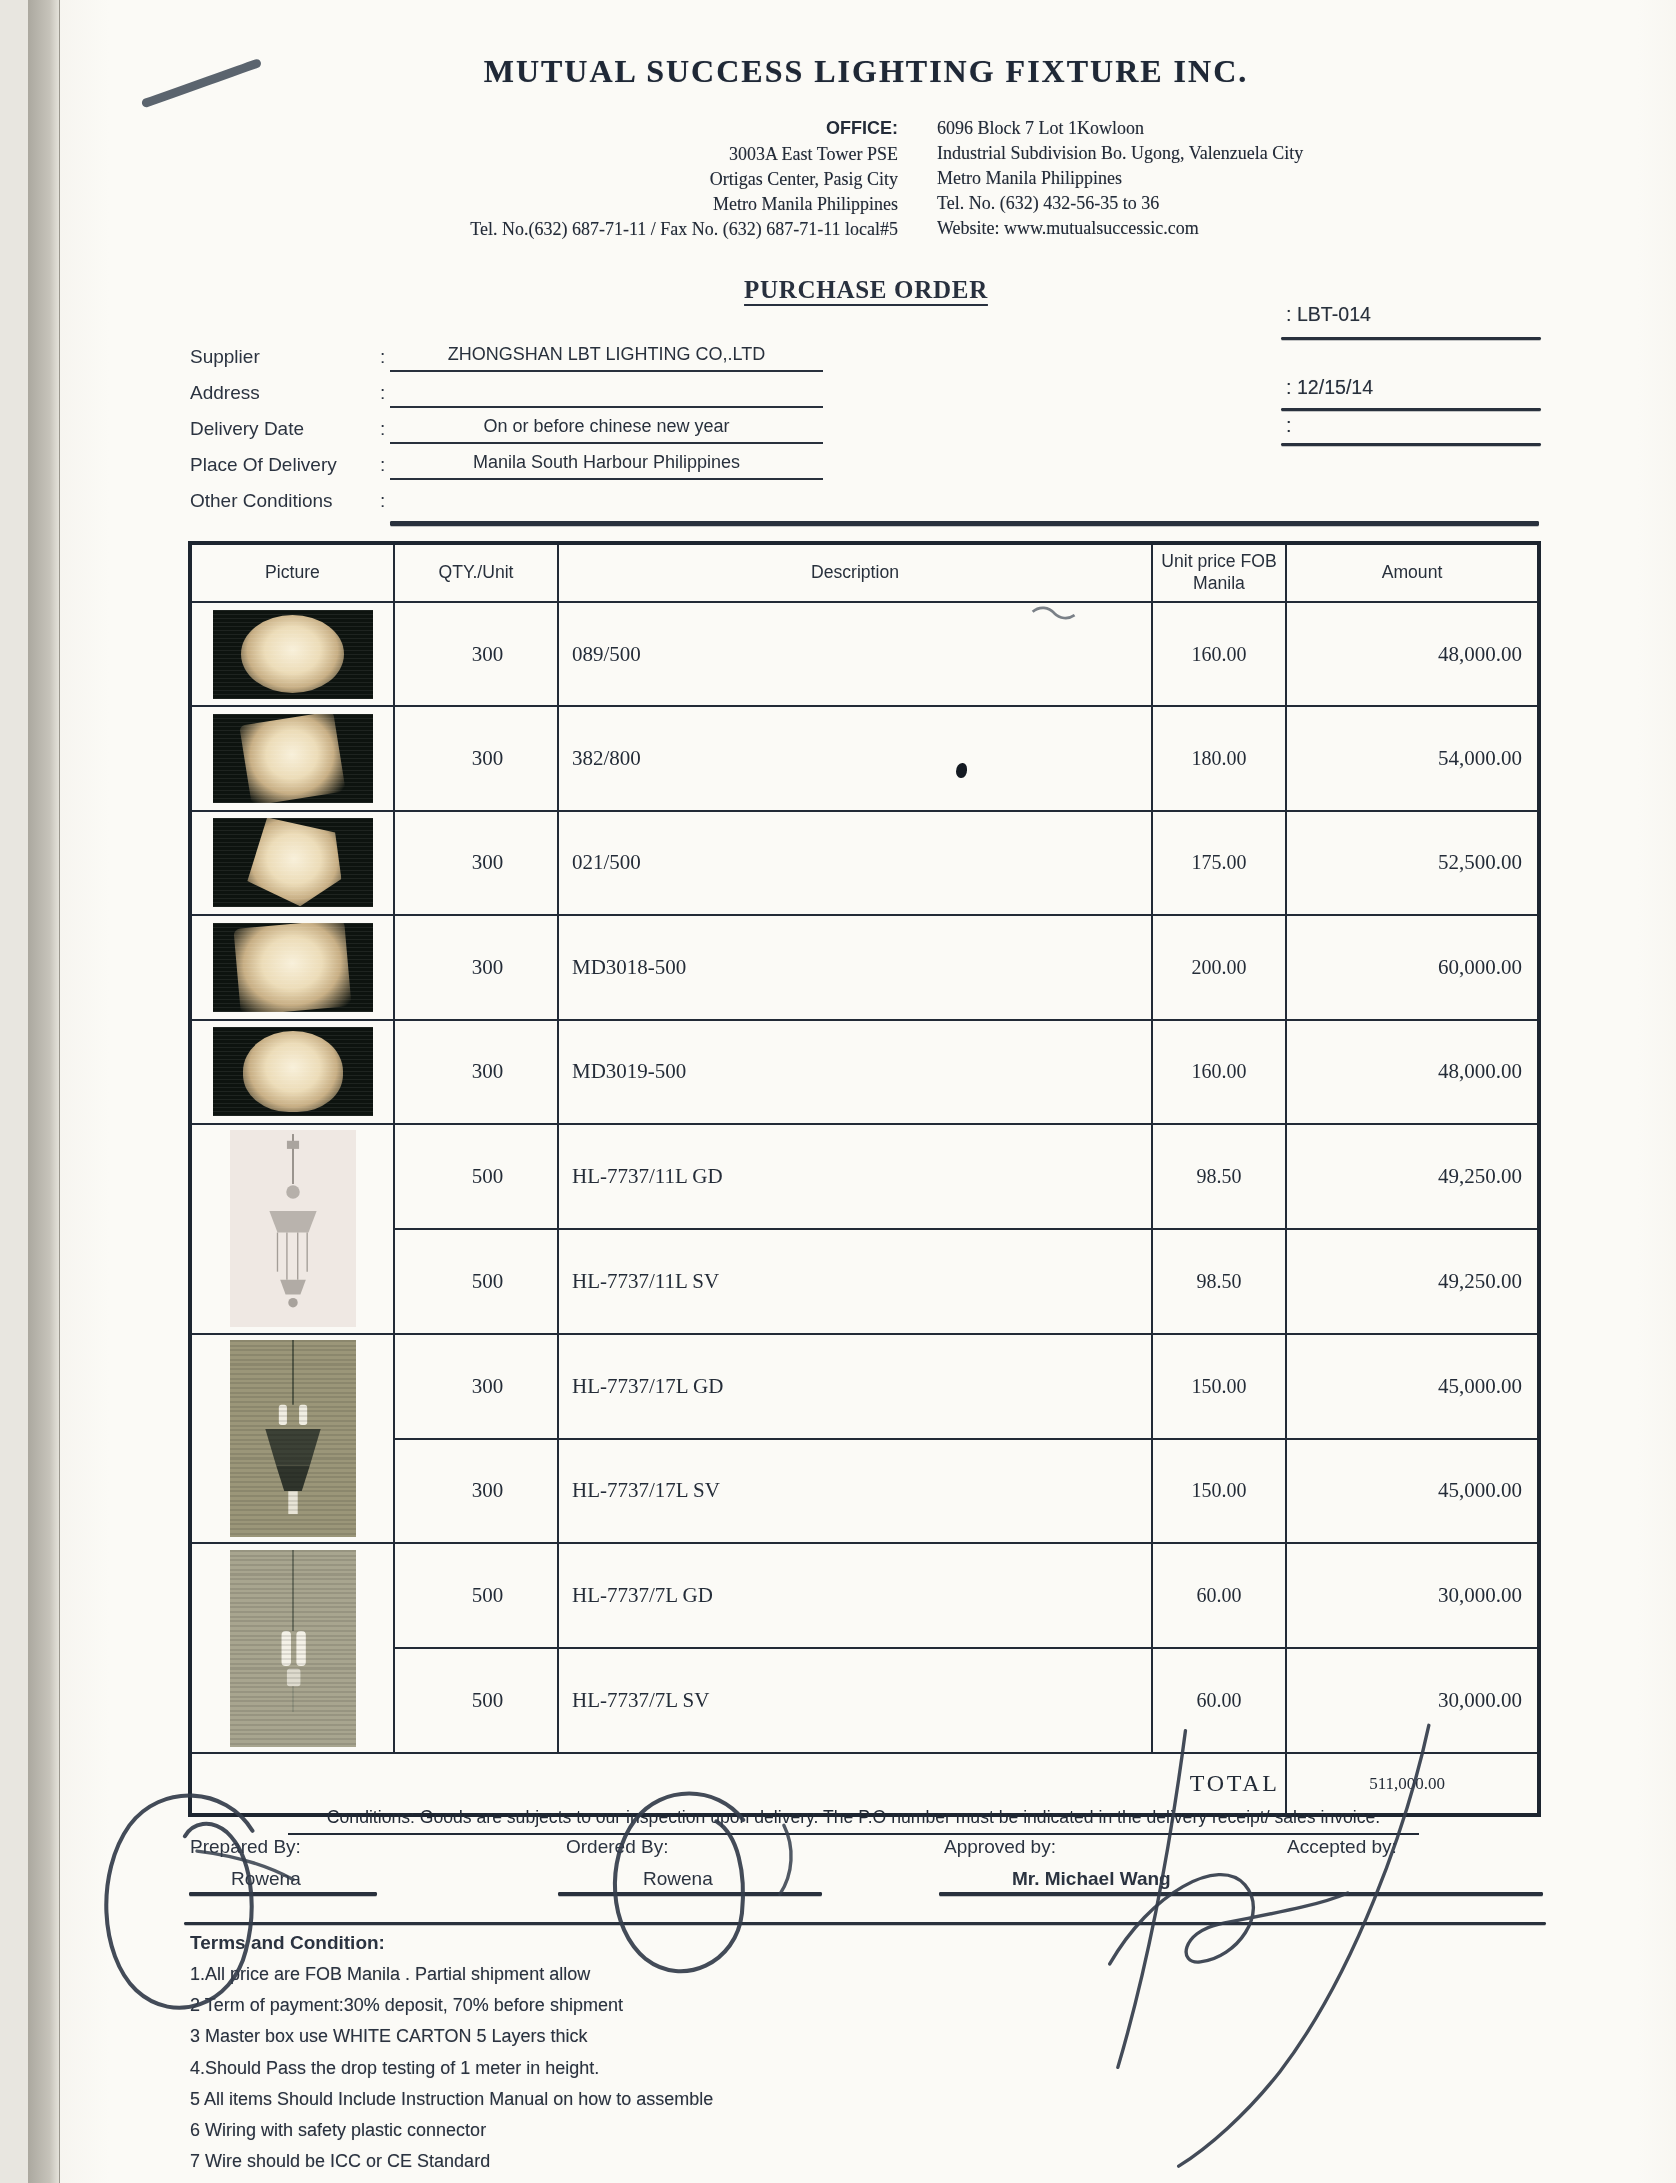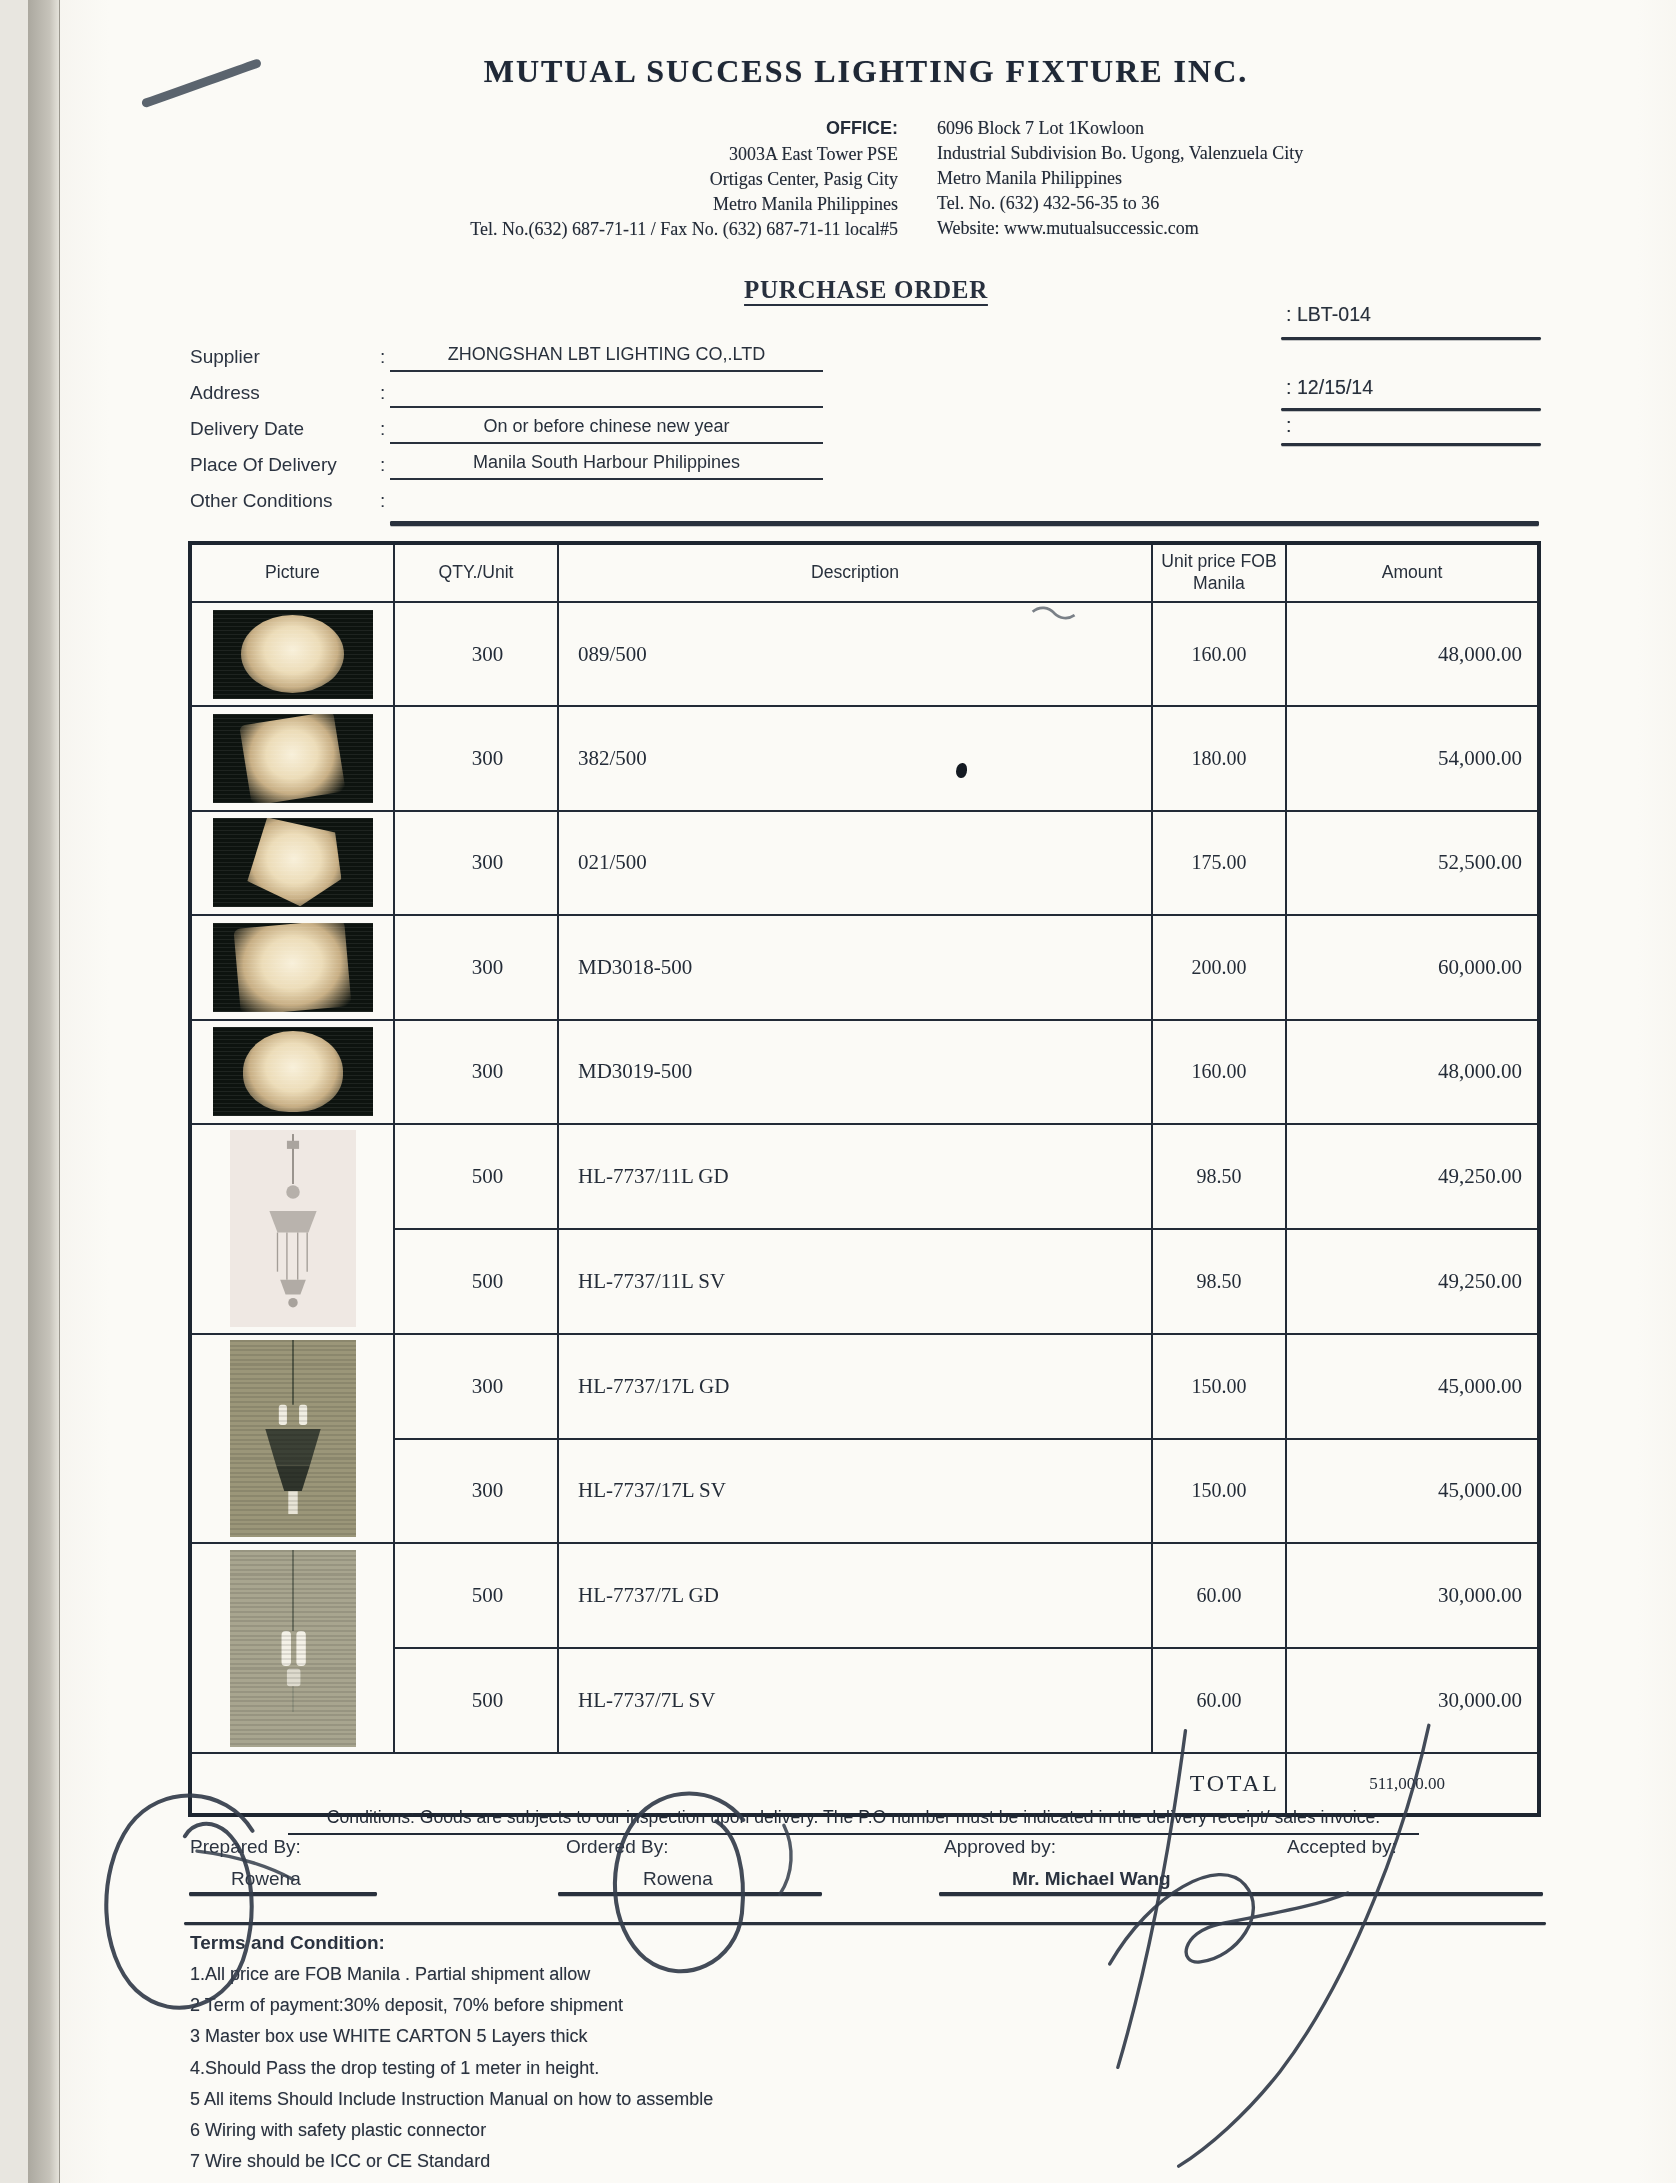--- a/index.html
+++ b/index.html
@@ -29,21 +29,21 @@
     text-align:center;font-size:18px;color:#28303c;padding-top:2.7px;box-sizing:border-box;}
   
   .po-table{position:absolute;left:160px;top:541px;width:1349px;border-collapse:collapse;table-layout:fixed;
     border:4px solid #1d2530;background:transparent;}
   .po-table th,.po-table td{border:2px solid #222a36;}
   .po-table th{height:54px;font-weight:400;font-size:17.6px;color:#28303c;text-align:center;
     font-family:"Liberation Sans",sans-serif;white-space:pre-line;line-height:1.25;}
   .row-d{height:103px;}
   .row-total{height:62px;}
   td.qty{text-align:center;font-size:21px;color:#242c38;font-family:"Liberation Serif",serif;padding-left:24px;}
-  td.desc{padding-left:19px;font-size:21px;color:#242c38;font-family:"Liberation Serif",serif;position:relative;}
+  td.desc{padding-left:13px;font-size:21px;color:#242c38;font-family:"Liberation Serif",serif;position:relative;}
   td.price{text-align:center;font-size:20px;color:#242c38;font-family:"Liberation Serif",serif;}
   td.amt{text-align:right;padding-right:15px;font-size:21px;color:#242c38;font-family:"Liberation Serif",serif;}
   td.total-lbl{text-align:right;padding-right:5.4px;font-size:24px;letter-spacing:2.7px;color:#242c38;
     font-family:"Liberation Serif",serif;}
   td.total-amt{text-align:center;padding-right:10.8px;font-size:17px;color:#242c38;font-family:"Liberation Serif",serif;}
   td.pic{padding:4px;vertical-align:middle;}
   
   .thumb-dark{width:160px;height:89px;margin:2.7px auto;background:#0d130f;position:relative;overflow:hidden;}
   .thumb-dark::after{content:"";position:absolute;inset:0;
     background:repeating-linear-gradient(180deg,rgba(255,255,255,.07) 0 1.4px,transparent 1.4px 4px);}
@@ -152,21 +152,21 @@
       <td class="price">160.00</td>
       <td class="amt">48,000.00</td>
     </tr>
     <tr class="row-d">
       <td class="pic">
             <div class="thumb-dark">
               <div class="glow square"></div>
             </div>
           </td>
       <td class="qty">300</td>
-      <td class="desc">382/500</td>
+      <td class="desc">382/800</td>
       <td class="price">180.00</td>
       <td class="amt">54,000.00</td>
     </tr>
     <tr class="row-d">
       <td class="pic">
             <div class="thumb-dark">
               <div class="glow angular"></div>
             </div>
           </td>
       <td class="qty">300</td>

